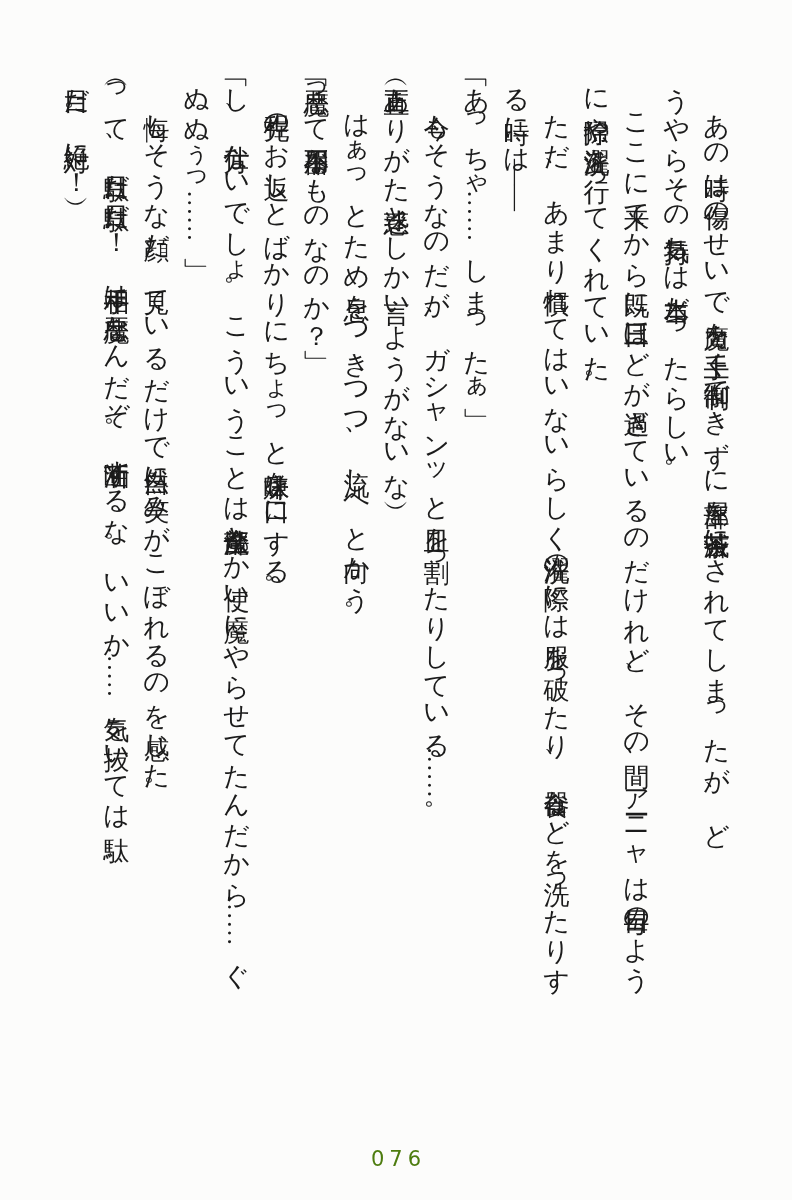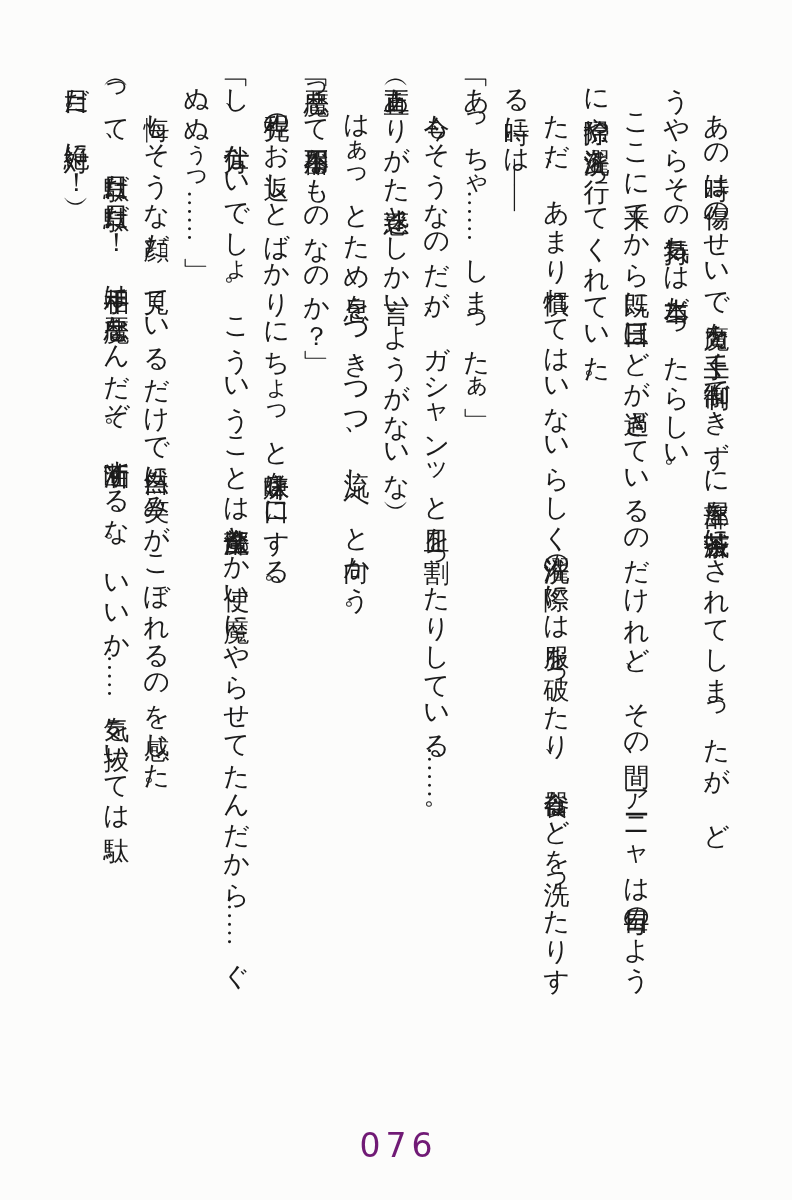--- a/index.html
+++ b/index.html
@@ -33,30 +33,30 @@
     letter-spacing: 0;
     text-align: left;
   }
   .text-line {
     margin: 0;
     padding: 0;
     white-space: pre-wrap;
   }
   .folio {
     position: absolute;
-    bottom: 35px;
+    bottom: 29px;
     left: 0;
     width: 100%;
     text-align: center;
     font-family: "DejaVu Sans", "Liberation Sans", sans-serif;
     font-weight: normal;
-    font-size: 33px;
+    font-size: 21px;
     letter-spacing: 5px;
     text-indent: 5px; 
-    color: #701a75;
+    color: #4d7c0f;
   }
 </style>
 </head>
 <body>
 
 <main class="page">
   <div class="text-block">
     <p class="text-line">　あの時は傷のせいで魔力を上手く制御できずに部屋を滅茶苦茶にされてしまったが、ど</p>
     <p class="text-line">うやらその気持ちは本当だったらしい。</p>
     <p class="text-line">　ここに来てから既に三日ほどが過ぎているのだけれど、その間、アーニャは毎日のよう</p>

